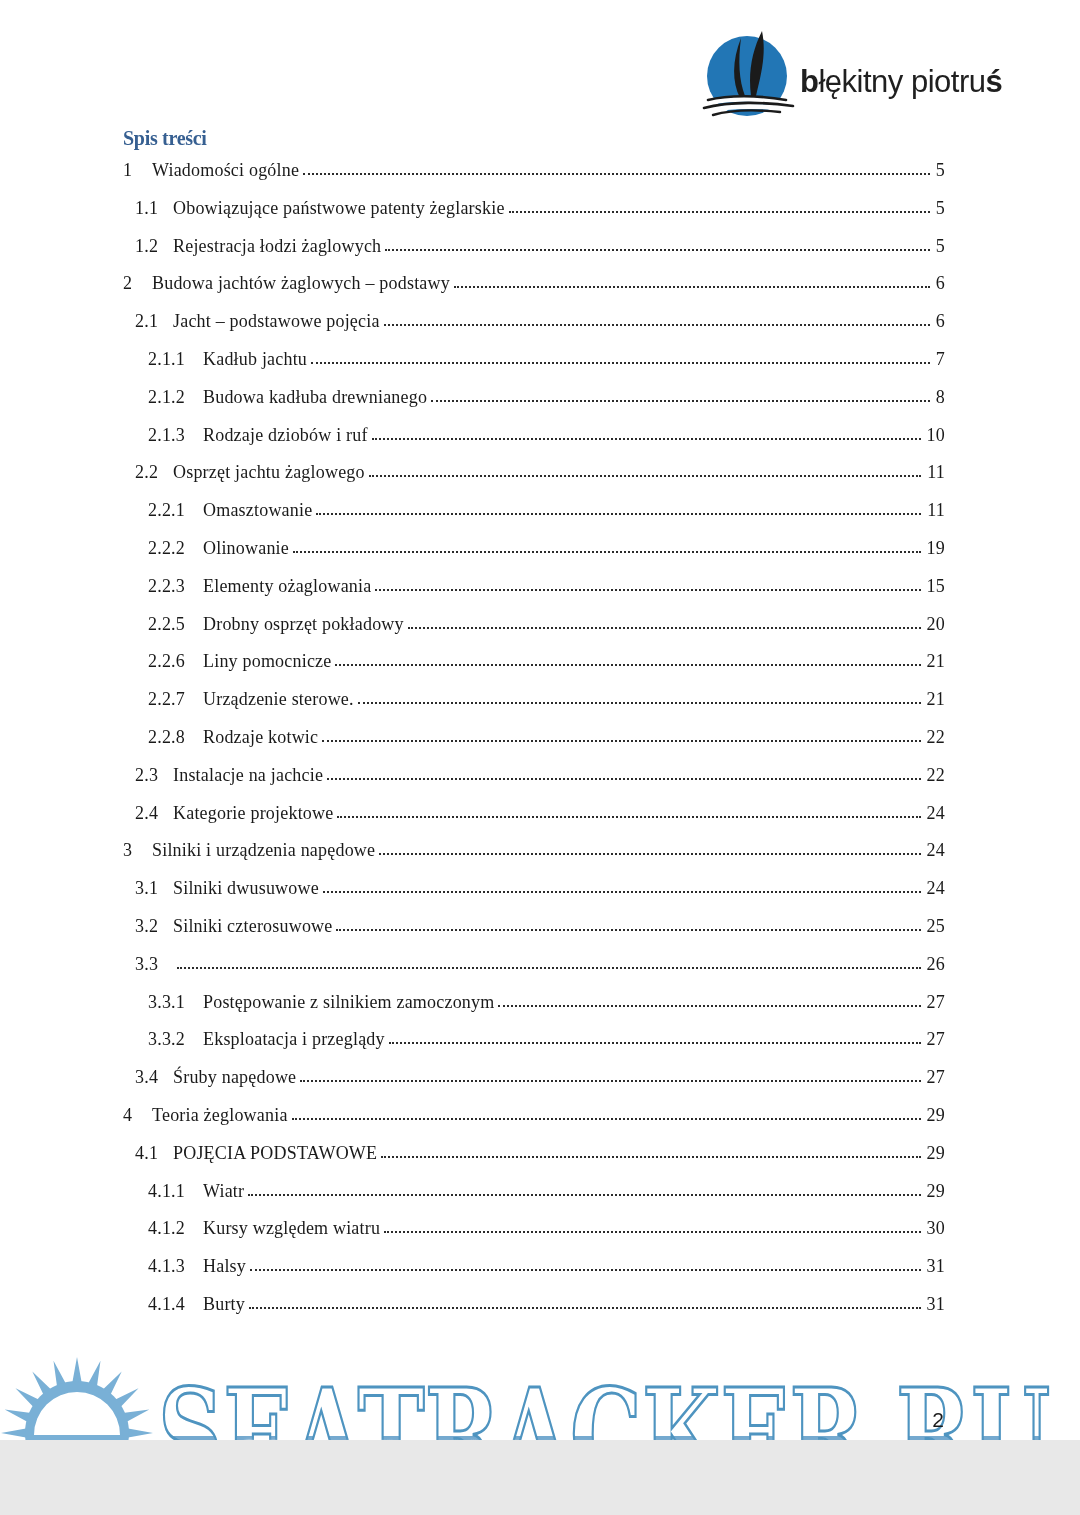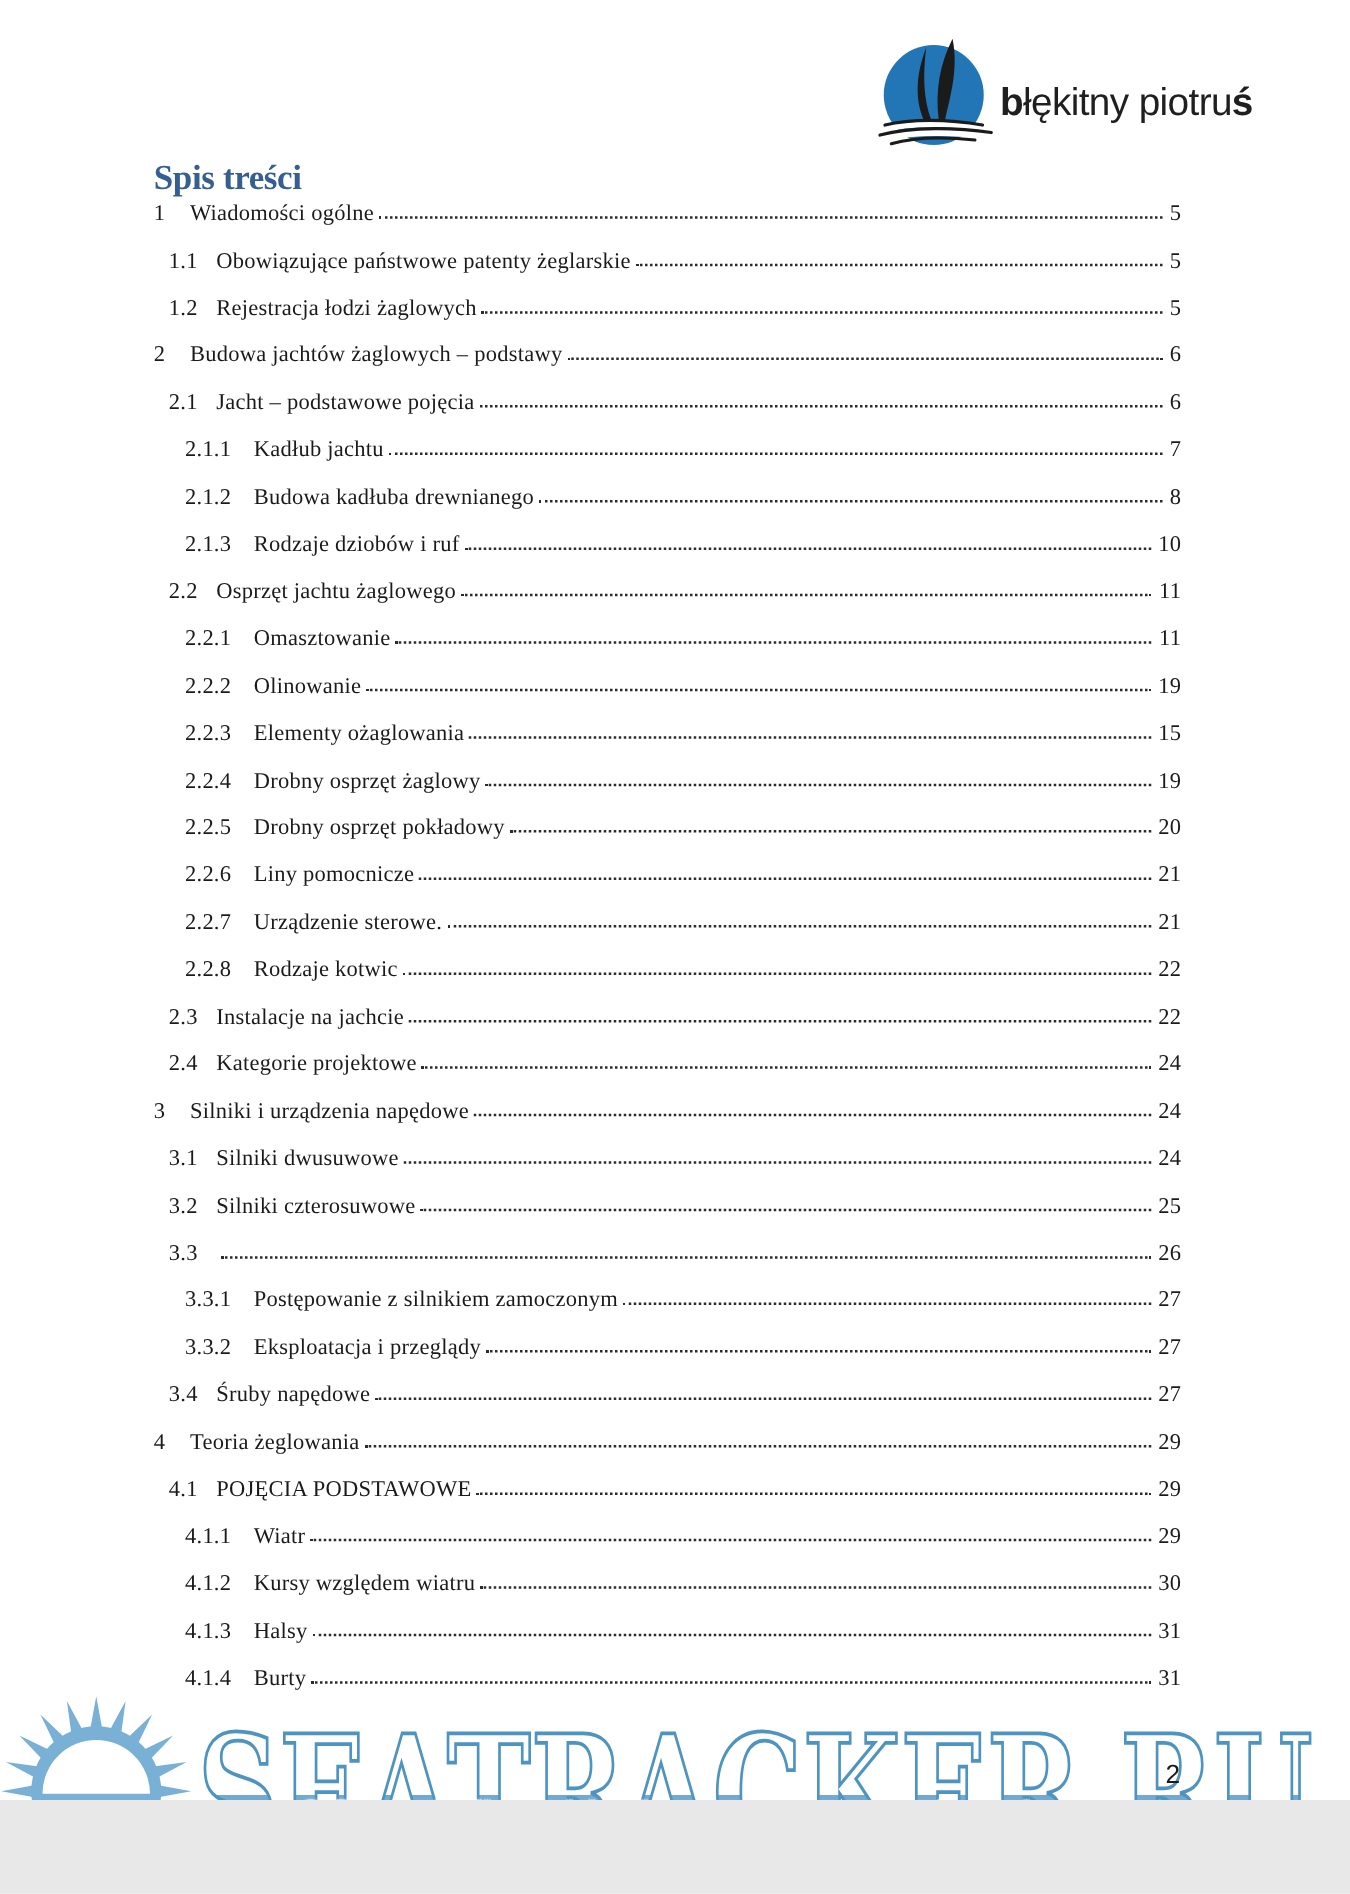--- a/index.html
+++ b/index.html
@@ -12,21 +12,21 @@
   }
 
   
   .logo { position:absolute; left:698px; top:28px; width:340px; height:100px; }
   .logo svg { display:block; }
 
   
   .heading {
     position:absolute; left:123px; top:126px;
     font-family:"Liberation Serif","DejaVu Serif",serif;
-    font-weight:bold; font-size:28px; line-height:1.2;
+    font-weight:bold; font-size:20px; line-height:1.2;
     color:#365f91; letter-spacing:-0.3px;
   }
 
   
   .toc {
     position:absolute; left:123px; top:160px; width:822px;
     list-style:none; font-size:18px; letter-spacing:0.2px;
   }
   .toc-row {
     display:flex; align-items:baseline; height:37.8px;
@@ -156,26 +156,20 @@
       <span class="num">2.2.2</span>
       <span class="title">Olinowanie</span>
       <span class="leader"></span>
       <span class="pg">19</span>
     </li>
       <li class="toc-row lvl3">
       <span class="num">2.2.3</span>
       <span class="title">Elementy ożaglowania</span>
       <span class="leader"></span>
       <span class="pg">15</span>
-    </li>
-      <li class="toc-row lvl3">
-      <span class="num">2.2.4</span>
-      <span class="title">Drobny osprzęt żaglowy</span>
-      <span class="leader"></span>
-      <span class="pg">19</span>
     </li>
       <li class="toc-row lvl3">
       <span class="num">2.2.5</span>
       <span class="title">Drobny osprzęt pokładowy</span>
       <span class="leader"></span>
       <span class="pg">20</span>
     </li>
       <li class="toc-row lvl3">
       <span class="num">2.2.6</span>
       <span class="title">Liny pomocnicze</span>

